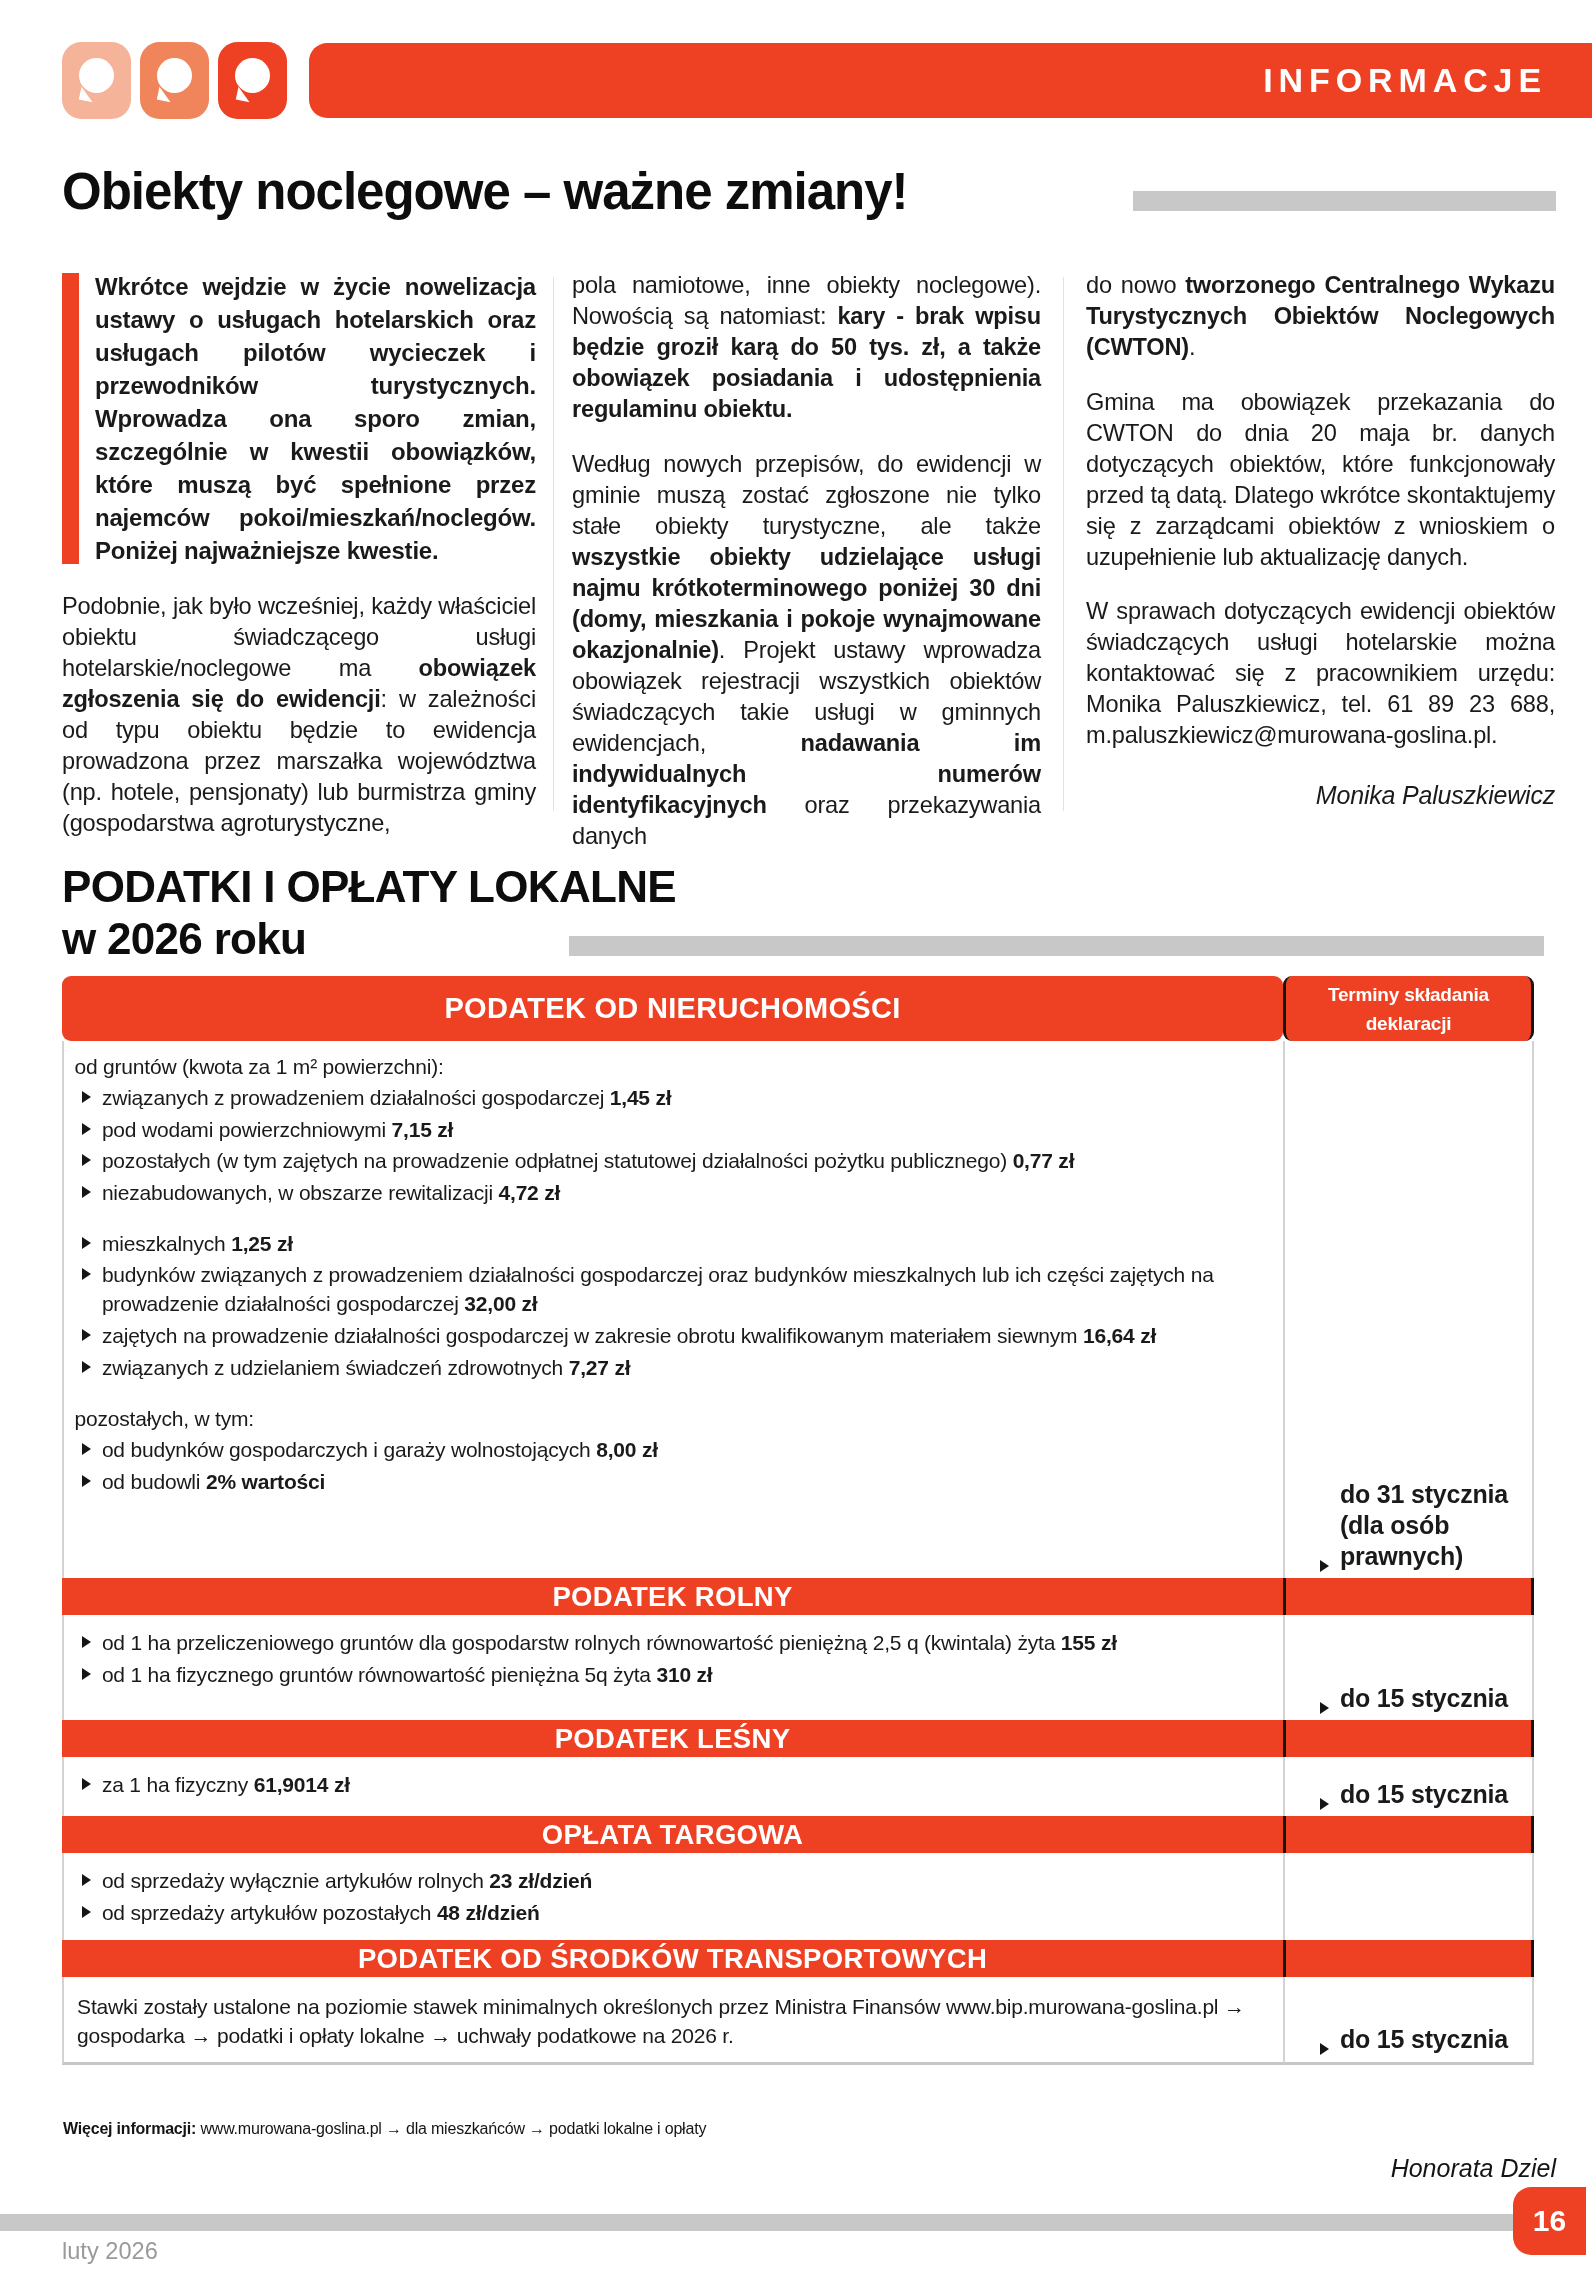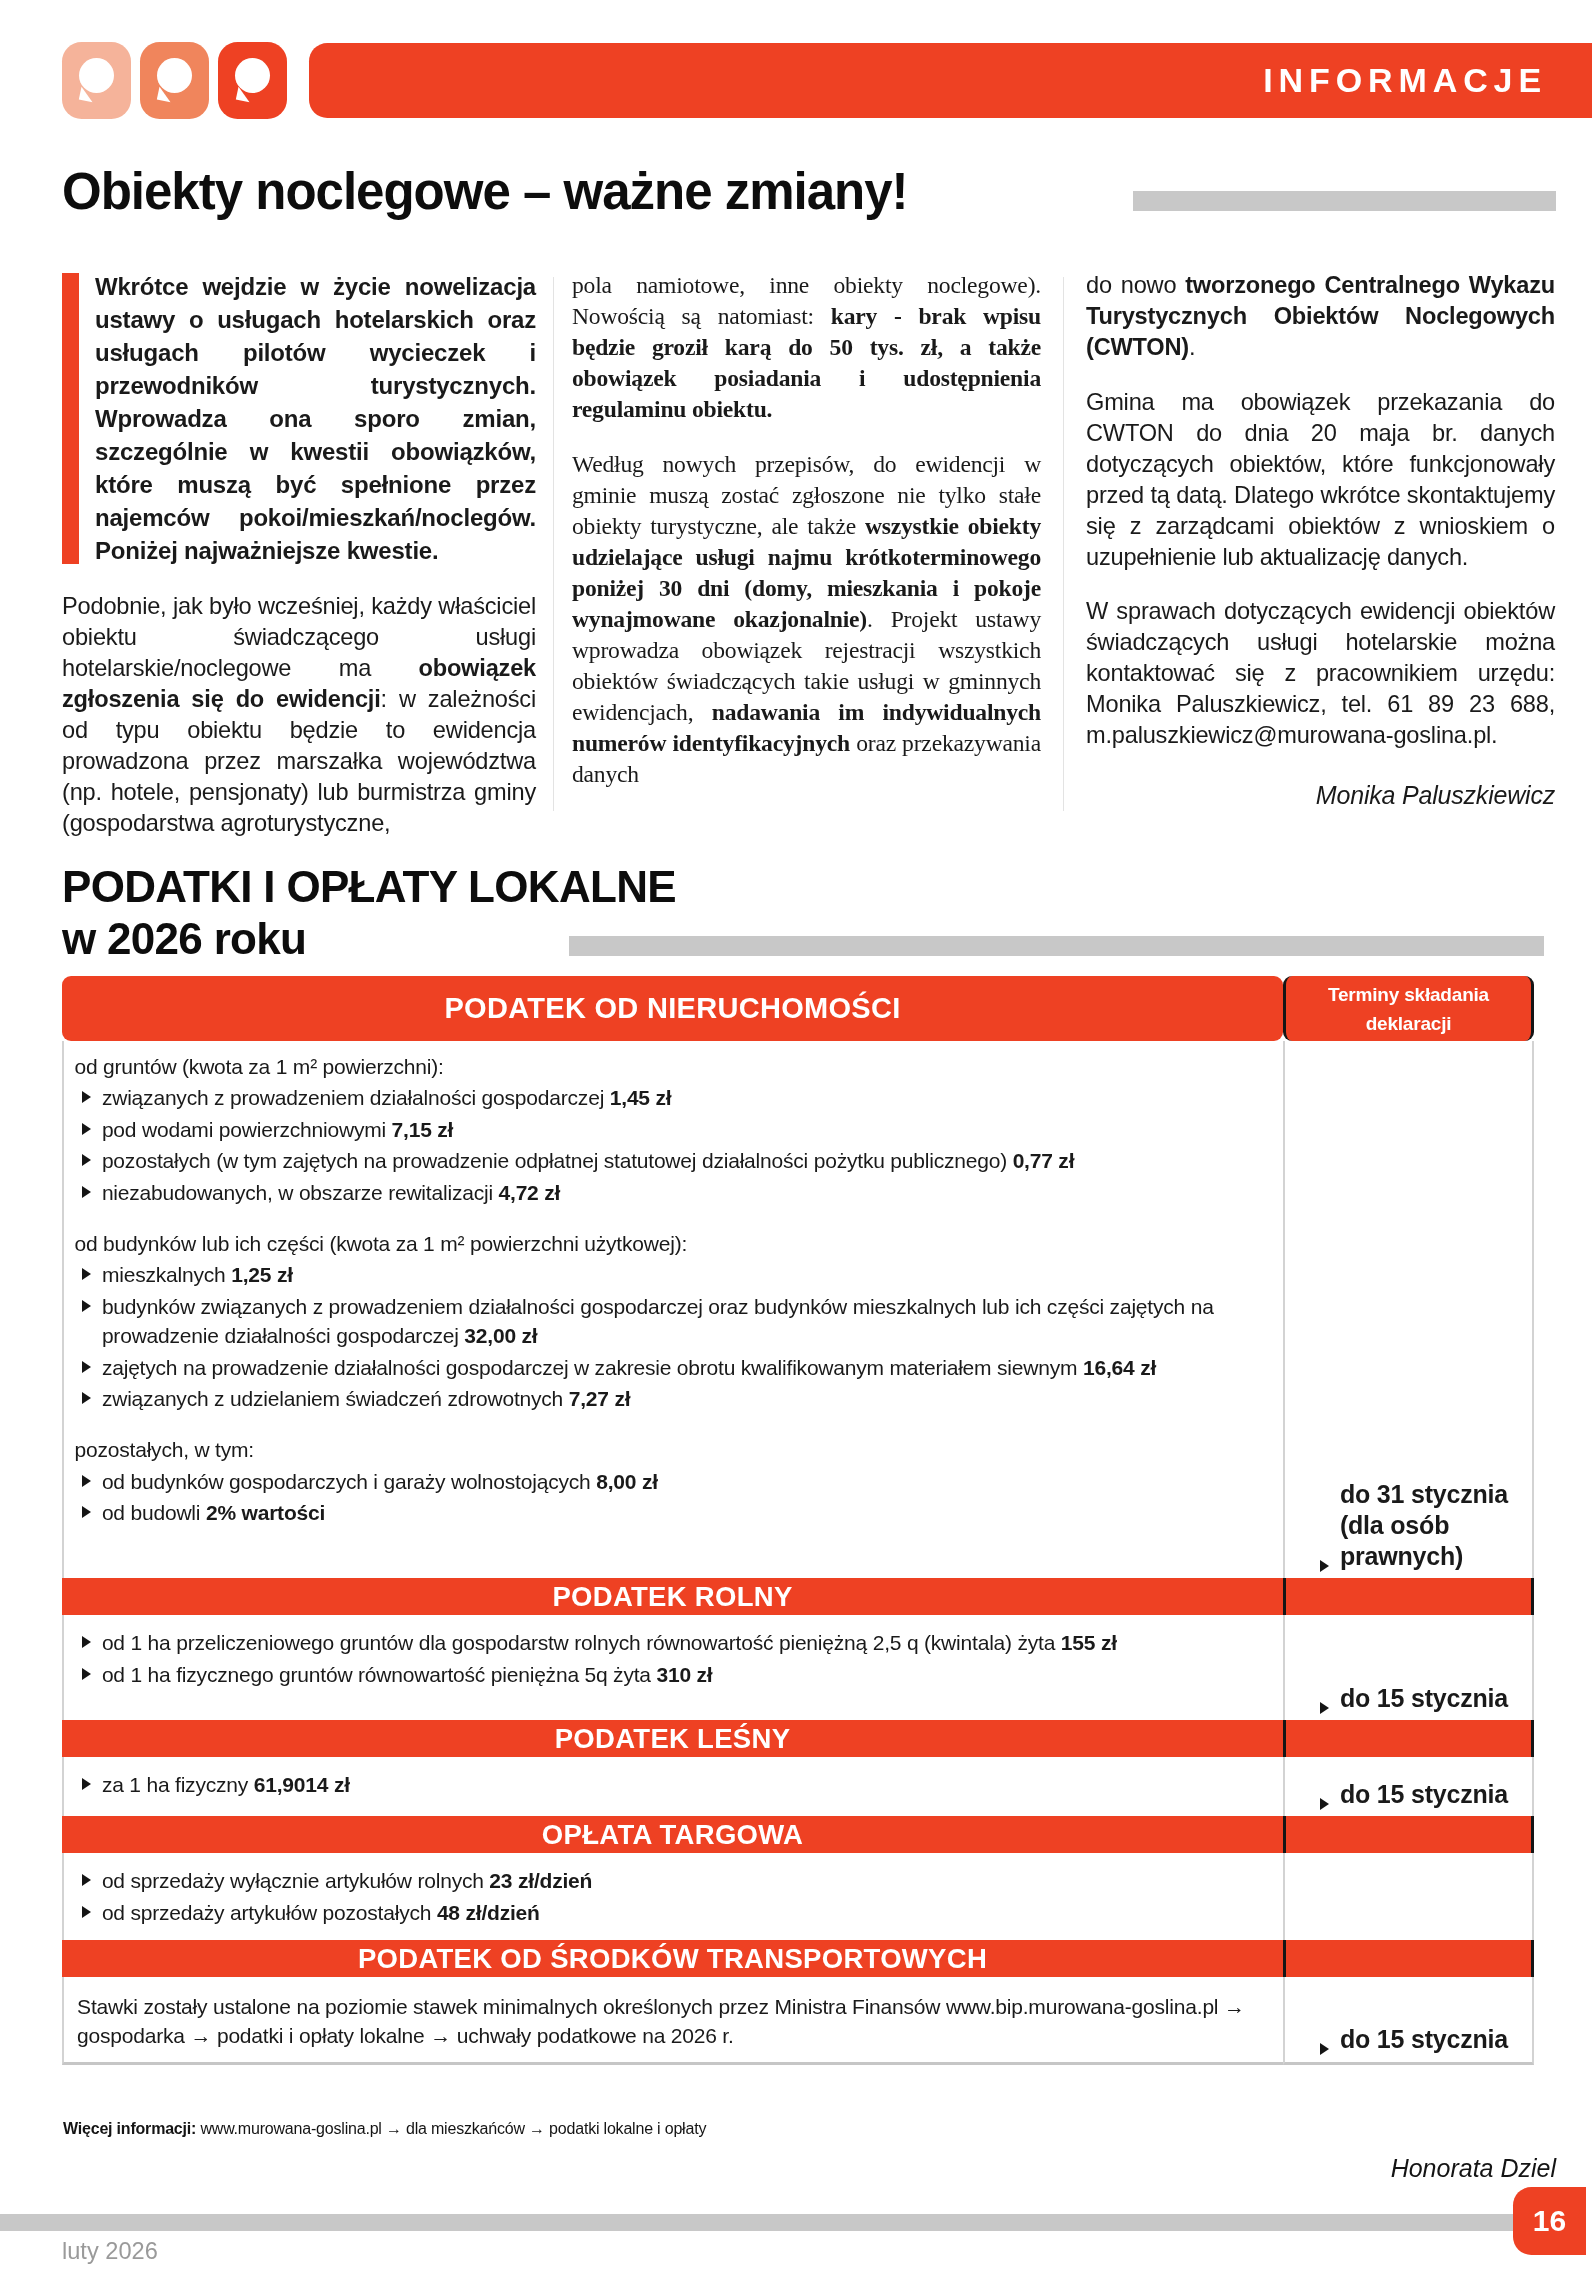--- a/index.html
+++ b/index.html
@@ -29,21 +29,21 @@
     border-radius:18.3px 0 0 18.3px;display:flex;align-items:center;justify-content:flex-end;padding-right:46px;}
   .kicker{color:#fff;font-weight:bold;font-size:34px;letter-spacing:5.9px;}
 
   
   .article-title{position:absolute;left:62px;top:162px;font-size:51px;font-weight:bold;letter-spacing:-1px;color:#0d0d0d;}
   .rule-top{position:absolute;left:1133px;top:191px;width:423px;height:19.6px;background:var(--gray-bar);}
 
   
   .col{position:absolute;top:270px;font-size:23.6px;line-height:31px;letter-spacing:-0.2px;text-align:justify;color:#1a1a1a;}
   .col1{left:62px;width:474px;}
-  .col2{left:572px;width:469px;font-family:Liberation Serif, serif;}
+  .col2{left:572px;width:469px;}
   .col3{left:1086px;width:469px;}
   .colsep{position:absolute;top:277px;height:534px;width:1.3px;background:#e3e3e3;}
   .sep1{left:553px;} .sep2{left:1063px;}
   .lead{position:relative;padding-left:33px;font-weight:bold;font-size:24px;line-height:33px;}
   .lead-bar{position:absolute;left:0;top:2.6px;bottom:2.6px;width:17px;background:var(--red);}
   .para{margin-top:23.6px;}
   .para:first-child{margin-top:0;}
   .sig{margin-top:29px;text-align:right;font-style:italic;font-size:25px;}
 
   
@@ -153,21 +153,20 @@
             <span class="tri"></span>
             <span class="btxt"><span>pozostałych (w tym zajętych na prowadzenie odpłatnej statutowej działalności pożytku publicznego) </span><span class="b">0,77 zł</span></span>
           </div>
           <div class="brow">
             <span class="tri"></span>
             <span class="btxt"><span>niezabudowanych, w obszarze rewitalizacji </span><span class="b">4,72 zł</span></span>
           </div>
         </div>
     </div>
     <div class="group">
-      <div class="gintro">od budynków lub ich części (kwota za 1 m² powierzchni użytkowej):</div>
       <div>
           <div class="brow">
             <span class="tri"></span>
             <span class="btxt"><span>mieszkalnych </span><span class="b">1,25 zł</span></span>
           </div>
           <div class="brow">
             <span class="tri"></span>
             <span class="btxt"><span>budynków związanych z prowadzeniem działalności gospodarczej oraz budynków mieszkalnych lub ich części zajętych na prowadzenie działalności gospodarczej </span><span class="b">32,00 zł</span></span>
           </div>
           <div class="brow">

